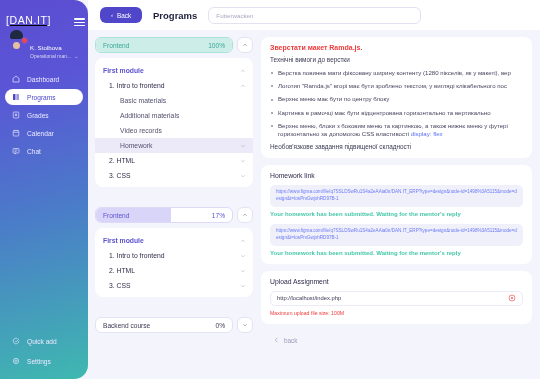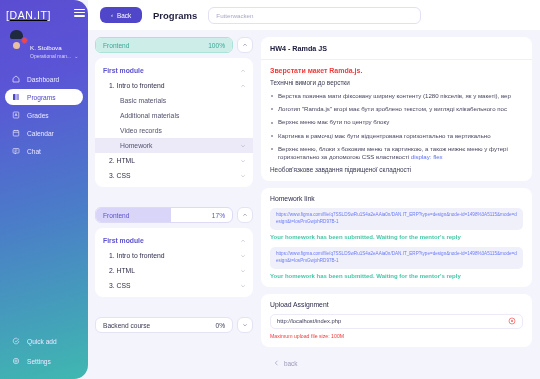--- a/index.html
+++ b/index.html
@@ -13,21 +13,21 @@
 
   
   .sidebar {
     width: 88px; height: 379px; flex: 0 0 88px;
     background: linear-gradient(165deg, #5b4dd1 0%, #5a55d6 22%, #4b7bc9 55%, #3fb8b0 100%);
     border-radius: 0 14px 14px 0;
     display: flex; flex-direction: column;
     padding: 9px 0 8px 0;
     position: relative; z-index: 3;
   }
-  .brand { display:flex; align-items:flex-start; justify-content:space-between; padding: 0 3px 0 6px; height: 17px; text-decoration: underline; }
+  .brand { display:flex; align-items:flex-end; justify-content:space-between; padding: 0 3px 0 6px; height: 17px; text-decoration: underline; }
   .brand-logo { color:#ffffff; font-size: 10.5px; letter-spacing: 0.6px; font-weight: 400; white-space: nowrap; }
   .burger { width: 11px; display:flex; flex-direction:column; gap:2px; cursor:pointer; }
   .burger i { display:block; height:1.2px; background:#ffffff; border-radius:1px; }
 
   .profile { display:flex; align-items:center; gap:4px; padding: 10px 6px 0 7px; }
   .avatar-wrap { position: relative; width: 19px; height: 19px; flex:0 0 19px; }
   .avatar {
     width: 19px; height: 19px; border-radius: 5px; overflow:hidden;
     background: linear-gradient(160deg,#8a6f5c 0%, #5a4536 60%, #3b2d24 100%);
     position: relative;
@@ -419,21 +419,20 @@
             <svg viewBox="0 0 10 10" fill="none" stroke="#8b8aa6" stroke-width="1.2">
                 <path d="M2.2 3.7L5 6.5l2.8-2.8"></path>
               </svg>
           </span>
         </div>
       </div>
 
       <div class="col-main">
 
         <div class="panel">
-          <div class="hw-head">HW4 - Ramda JS</div>
           <div class="hw-body">
             <div class="hw-title-red">Зверстати макет Ramda.js.</div>
             <div class="hw-sub">Технічні вимоги до верстки</div>
             <ul class="hw-list">
               <li class="nowrapline">Верстка повинна мати фіксовану ширину контенту (1280 пікселів, як у макеті), вер</li>
               <li class="nowrapline">Логотип "Ramda.js" вгорі має бути зроблено текстом, у вигляді клікабельного пос</li>
               <li>Верхнє меню має бути по центру блоку</li>
               <li>Картинка в рамочці має бути відцентрована горизонтально та вертикально</li>
               <li>
                 <span class="nowrapline" style="display:block">Верхнє меню, блоки з боковим меню та картинкою, а також нижнє меню у футері</span>

